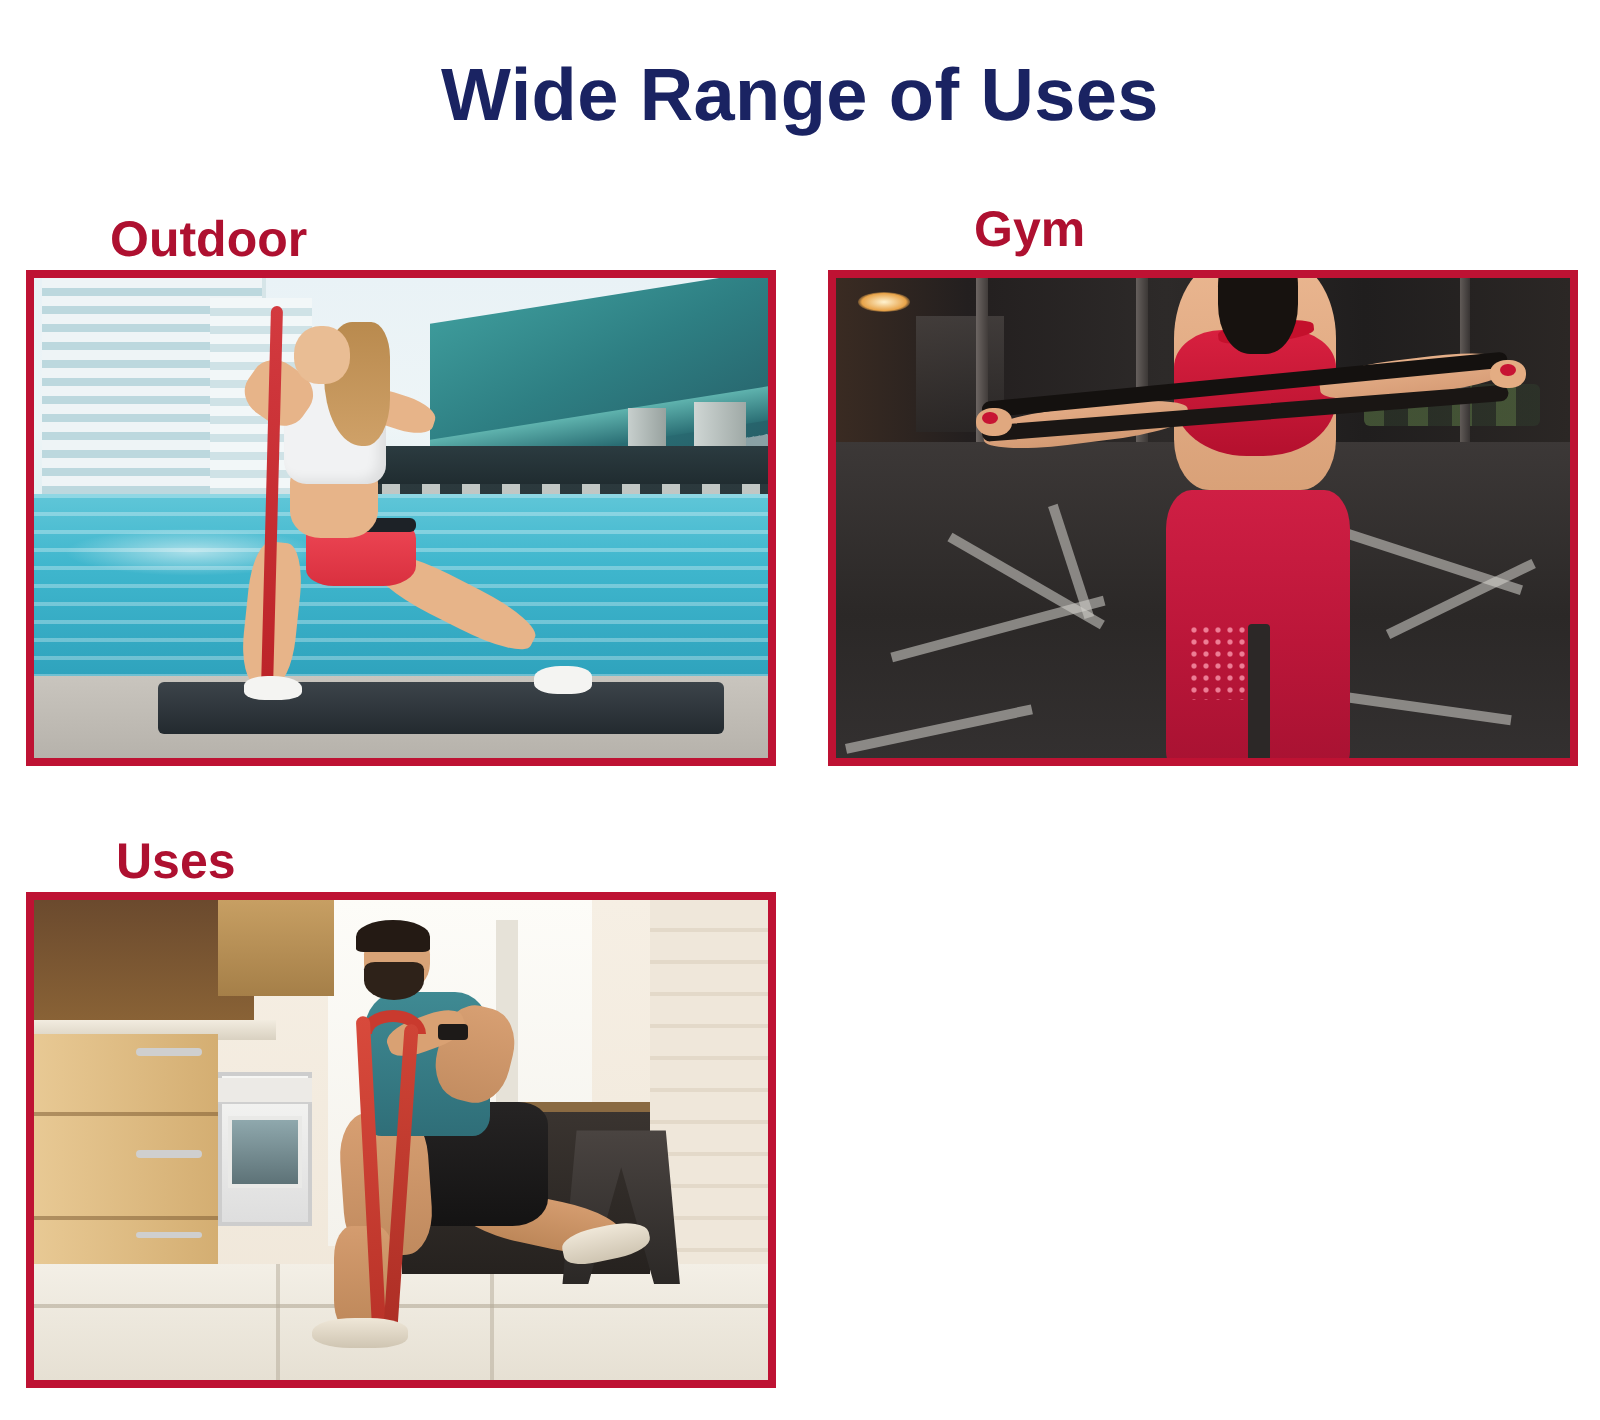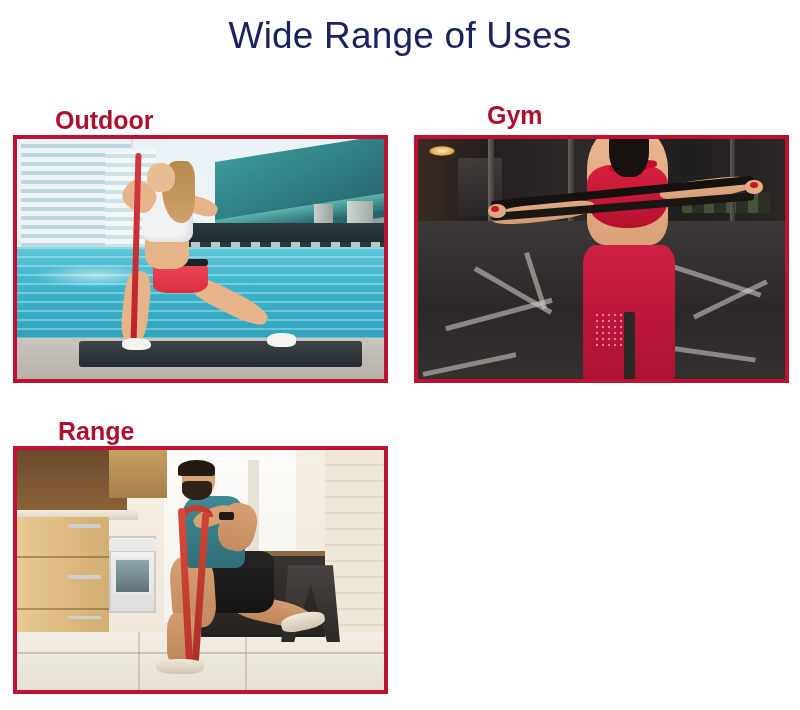--- a/index.html
+++ b/index.html
@@ -12,26 +12,26 @@
     height: 710px;
     position: relative;
     overflow: hidden;
     font-family: "Liberation Sans", sans-serif;
     -webkit-font-smoothing: antialiased;
   }
 
   
   .page-title {
     position: absolute;
-    top: 16px;
+    top: 28px;
     left: 0;
     width: 800px;
     text-align: center;
     font-size: 37px;
-    font-weight: normal;
+    font-weight: bold;
     letter-spacing: 0.2px;
     color: #1a2362;
     line-height: 1.1;
   }
 
   
   .panel {
     position: absolute;
     box-sizing: border-box;
     border: 4px solid #be1233;
@@ -558,21 +558,21 @@
     <div class="gym-arm-r"></div>
     <div class="gym-band-top"></div>
     <div class="gym-band-bot"></div>
     <div class="gym-hand-l"></div>
     <div class="gym-nail-l"></div>
     <div class="gym-hand-r"></div>
     <div class="gym-nail-r"></div>
   </div>
 </div>
 
-<div class="panel-label label-home">Range</div>
+<div class="panel-label label-home">Uses</div>
 
 <div class="panel panel-home">
   <div class="panel-inner">
     <div class="home-bg"></div>
     <div class="home-window"></div>
     <div class="home-win-frame"></div>
     <div class="home-wall-r"></div>
     <div class="home-upper-cab"></div>
     <div class="home-upper-cab2"></div>
     <div class="home-counter"></div>

